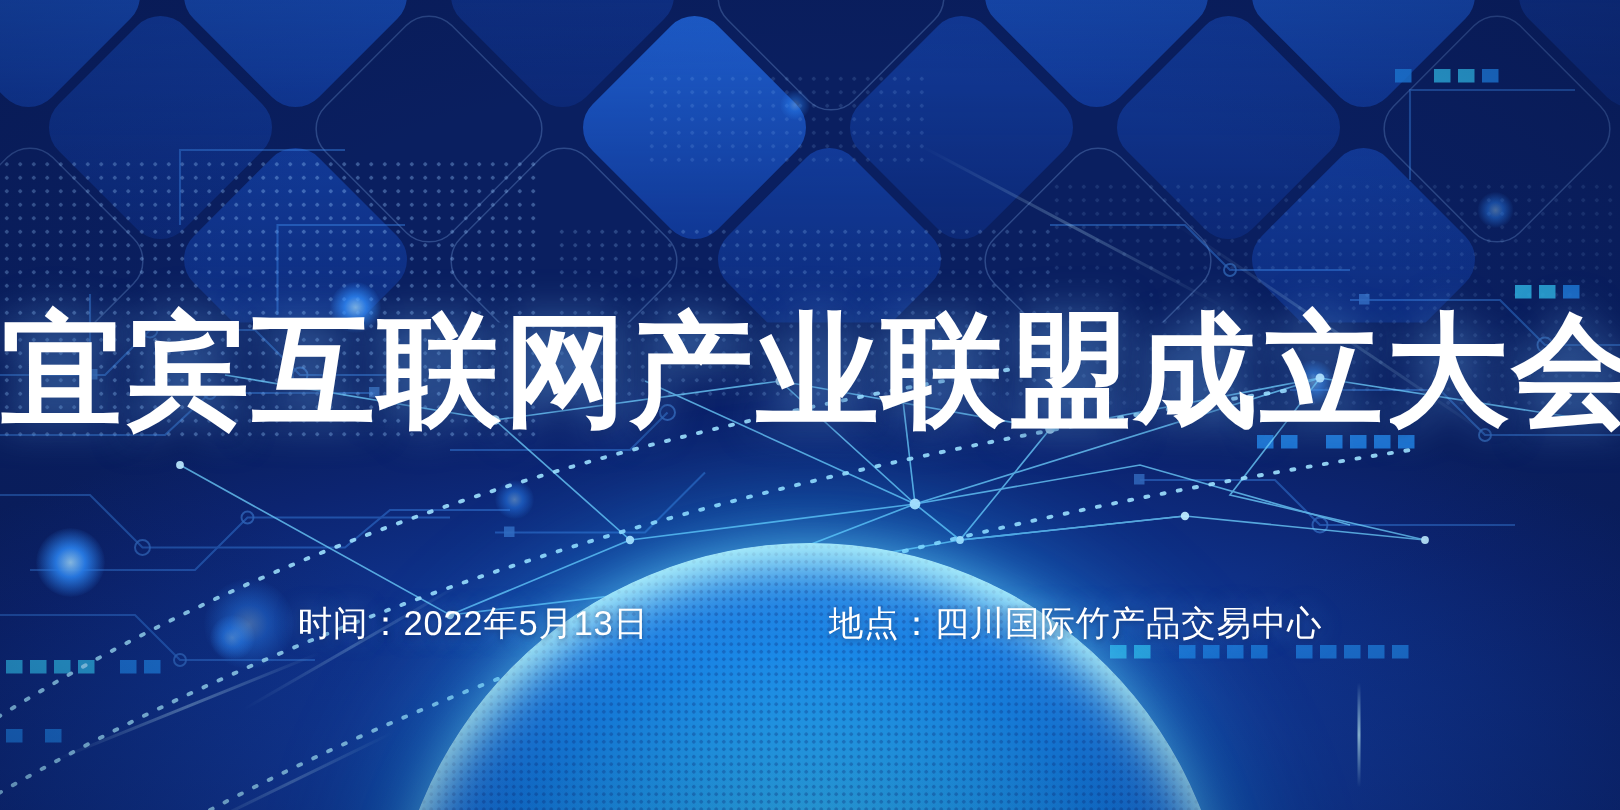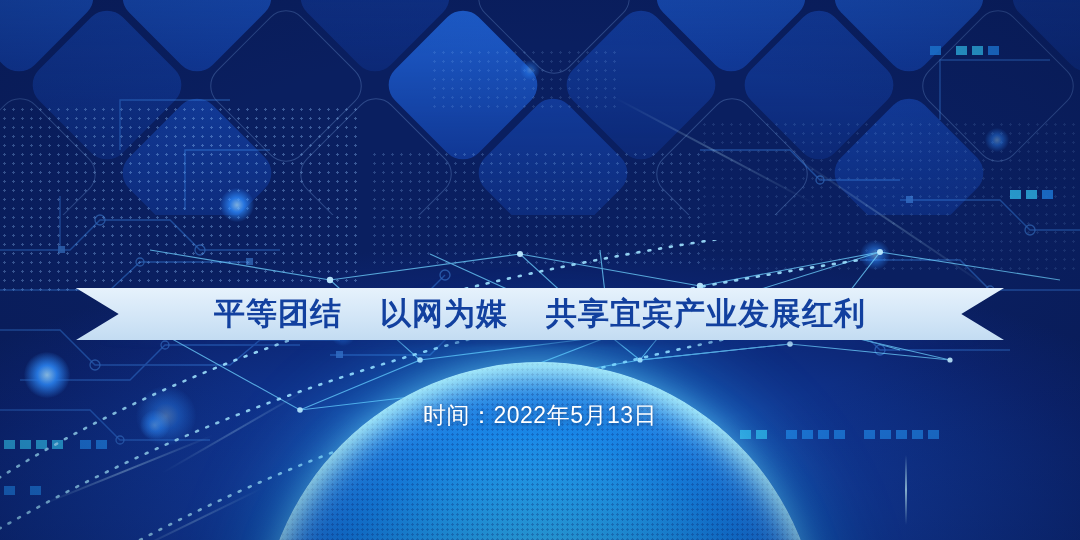--- a/index.html
+++ b/index.html
@@ -340,29 +340,22 @@
     </div>
     <div class="globe"></div>
     <div class="globe-rim"></div>
   </div>
 
   <div class="layer vignette"></div>
 
   <div class="content">
 
 
-
-    <div class="ribbon-wrap">
-      <div class="ribbon-shadow"></div>
-      <div class="ribbon right-notch"></div>
-      <div class="ribbon-text">
-        <span>平等团结</span>
-        <span>以网为媒</span>
-        <span>共享宜宾产业发展红利</span>
-      </div>
-    </div>
+    <h1 class="title">宜宾互联网产业联盟成立大会</h1>
+
 
     <div class="meta">
       <span>时间：2022年5月13日</span>
+      <span>地点：四川国际竹产品交易中心</span>
     </div>
 
   </div>
 </div>
 
 </body></html>

